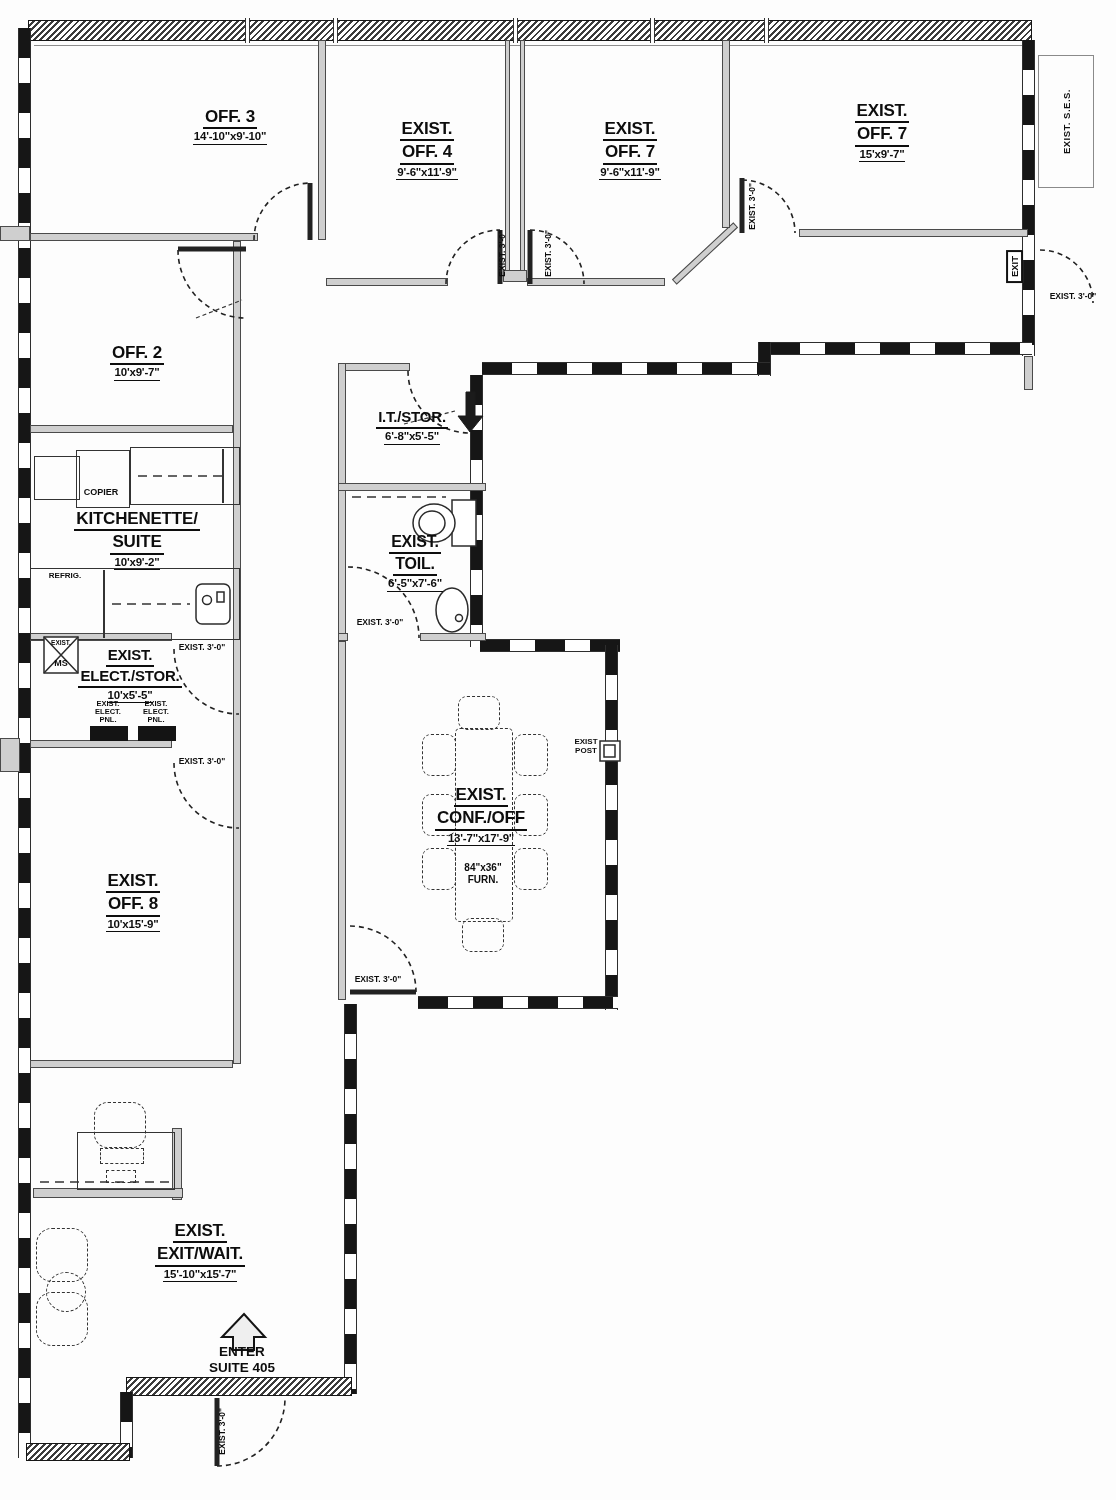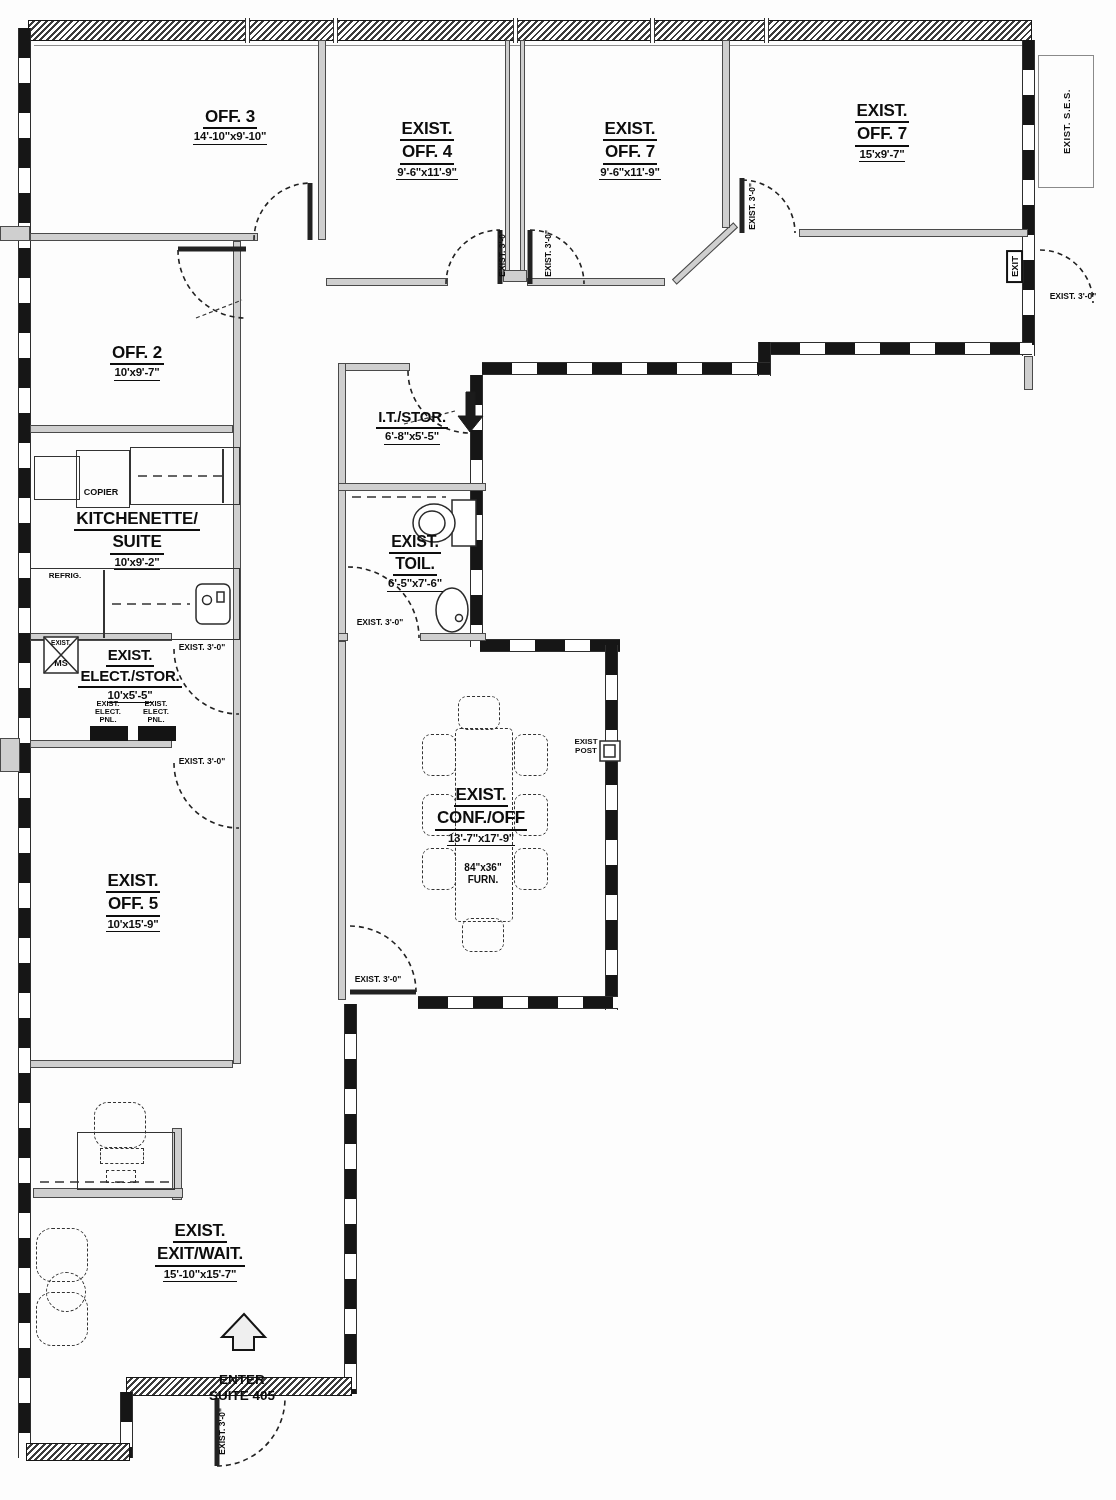--- a/index.html
+++ b/index.html
@@ -23,21 +23,21 @@
   .vline{position:absolute;width:2px;background:#333;z-index:3;}
   
   .lbl{position:absolute;font-weight:bold;color:#0d0d0d;text-align:center;line-height:1.25;z-index:7;}
   .nm{font-size:17px;letter-spacing:-0.2px;}
   .dm{font-size:11.5px;line-height:1.3;}
   .u{display:inline-block;border-bottom:2.2px solid #0d0d0d;padding:0 2px 0 2px;}
   .u2{display:inline-block;border-bottom:1.6px solid #0d0d0d;padding:0 1px;}
   .sm{font-size:8.5px;white-space:nowrap;}
   .xs{font-size:7.5px;line-height:1.08;}
   .md{font-size:10px;line-height:1.15;}
-  .big{font-size:13.5px;line-height:1.2;margin-top:28px;}
+  .big{font-size:13.5px;line-height:1.2;}
   .vrt{transform:rotate(-90deg);transform-origin:center center;}
   .exitbox{position:absolute;border:2px solid #111;font-size:9.5px;font-weight:bold;color:#111;
         padding:1px 4px;transform:rotate(-90deg);transform-origin:center;z-index:7;background:#fff;}
   .sesbox{position:absolute;border:1.2px solid #8a8a8a;box-sizing:border-box;z-index:2;background:#fdfdfd;
         display:flex;align-items:center;justify-content:center;}
   .seslbl{writing-mode:vertical-rl;transform:rotate(180deg);font-size:9.5px;font-weight:bold;color:#111;letter-spacing:0.5px;}
   svg.ovl{position:absolute;left:0;top:0;z-index:5;}
   .arc{fill:none;stroke:#222;stroke-width:1.6;stroke-dasharray:5 4;}
   .leaf{stroke:#222;stroke-width:5;fill:none;}
   .fx{fill:#fff;stroke:#2b2b2b;stroke-width:1.5;}
@@ -243,21 +243,21 @@
     <div><span class="u">CONF./OFF</span></div>
     <div class="dm"><span class="u2">13'-7"x17'-9"</span></div>
   </div>
   <div class="lbl md" style="left:423px;top:862px;width:120px;">
     <div>84"x36"</div>
     <div>FURN.</div>
   </div>
 
   <div class="lbl nm" style="left:48px;top:870px;width:170px;">
     <div><span class="u">EXIST.</span></div>
-    <div><span class="u">OFF. 5</span></div>
+    <div><span class="u">OFF. 8</span></div>
     <div class="dm"><span class="u2">10'x15'-9"</span></div>
   </div>
 
   <div class="lbl nm" style="left:100px;top:1220px;width:200px;">
     <div><span class="u">EXIST.</span></div>
     <div><span class="u">EXIT/WAIT.</span></div>
     <div class="dm"><span class="u2">15'-10"x15'-7"</span></div>
   </div>
 
   <div class="lbl big" style="left:182px;top:1344px;width:120px;">

